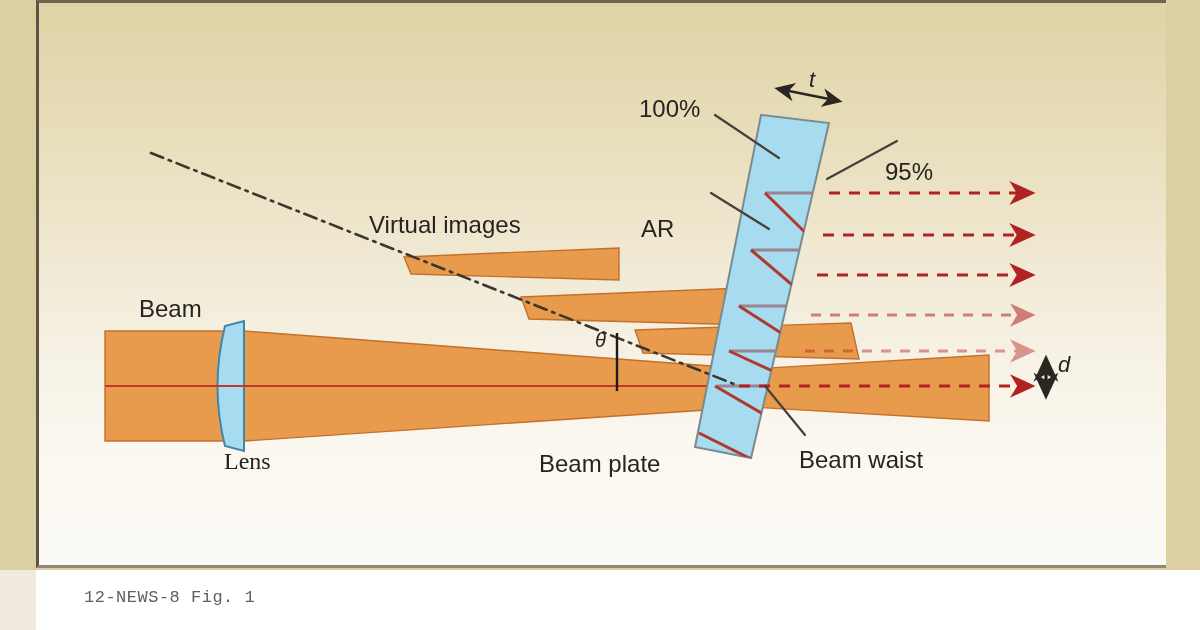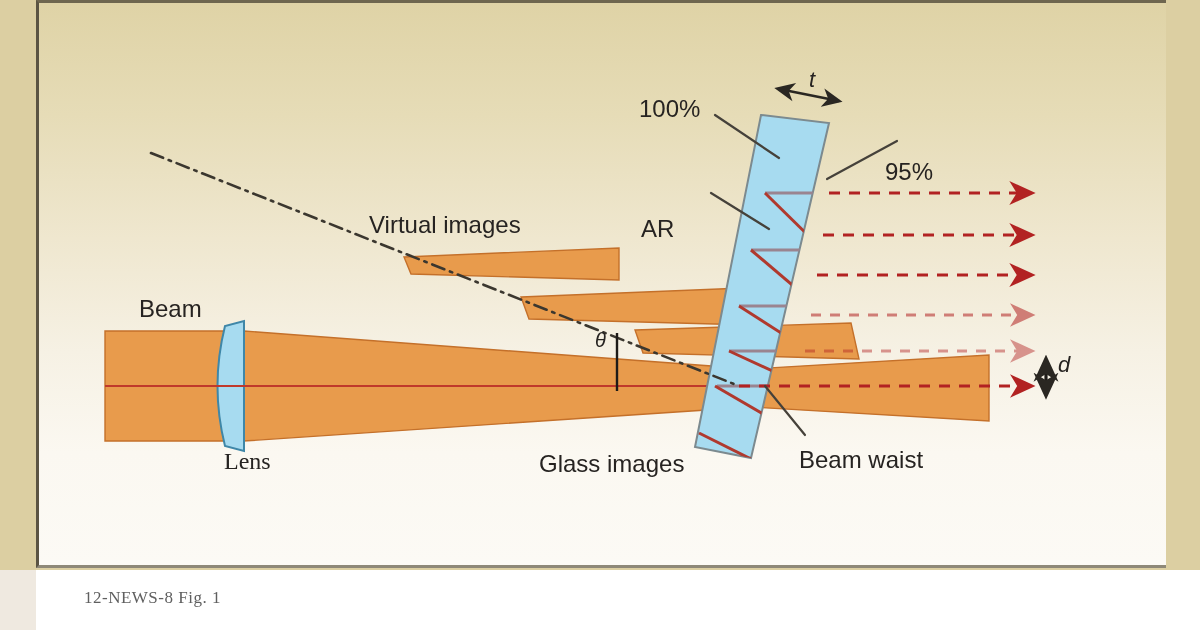--- a/index.html
+++ b/index.html
@@ -26,21 +26,21 @@
     box-sizing:border-box;
     background:linear-gradient(to bottom,#DFD3A6 0%,#E6DCB7 20%,#EFE7CF 42%,#F6F1E4 62%,#FBF8F1 80%,#FCFAF5 100%);
     overflow:hidden;
   }
   .fig-svg{position:absolute;left:0;top:0;}
 
   
   .caption{
     position:absolute;left:84px;top:588px;
     font-size:17px;color:#5f5f5f;letter-spacing:.5px;
-    font-family:Liberation Serif, serif;
+    font-family:Liberation Mono, monospace;
     white-space:nowrap;
   }
 
   
   .lbl{
     position:absolute;white-space:nowrap;
     font-family:"Liberation Sans", sans-serif;
     color:#262321;
   }
   .lbl-lg{font-size:24px;}
@@ -151,21 +151,21 @@
       </g>
 
     </svg>
 
     <div class="lbl lbl-lg" style="left:100px;top:292px;">Beam</div>
 
     <div class="lbl lbl-lg" style="left:185px;top:445px;font-family:Liberation Serif, serif;">Lens</div>
 
     <div class="lbl lbl-lg" style="left:330px;top:208px;">Virtual images</div>
 
-    <div class="lbl lbl-lg" style="left:500px;top:447px;">Glass images</div>
+    <div class="lbl lbl-lg" style="left:500px;top:447px;">Beam plate</div>
 
     <div class="lbl lbl-lg" style="left:760px;top:443px;">Beam waist</div>
 
     <div class="lbl lbl-lg" style="left:600px;top:92px;">100%</div>
 
     <div class="lbl lbl-lg" style="left:846px;top:127px;margin-top:28px;">95%</div>
 
     <div class="lbl lbl-lg" style="left:602px;top:172px;margin-top:40px;">AR</div>
 
     <div class="lbl lbl-it" style="left:770px;top:64px;">t</div>

